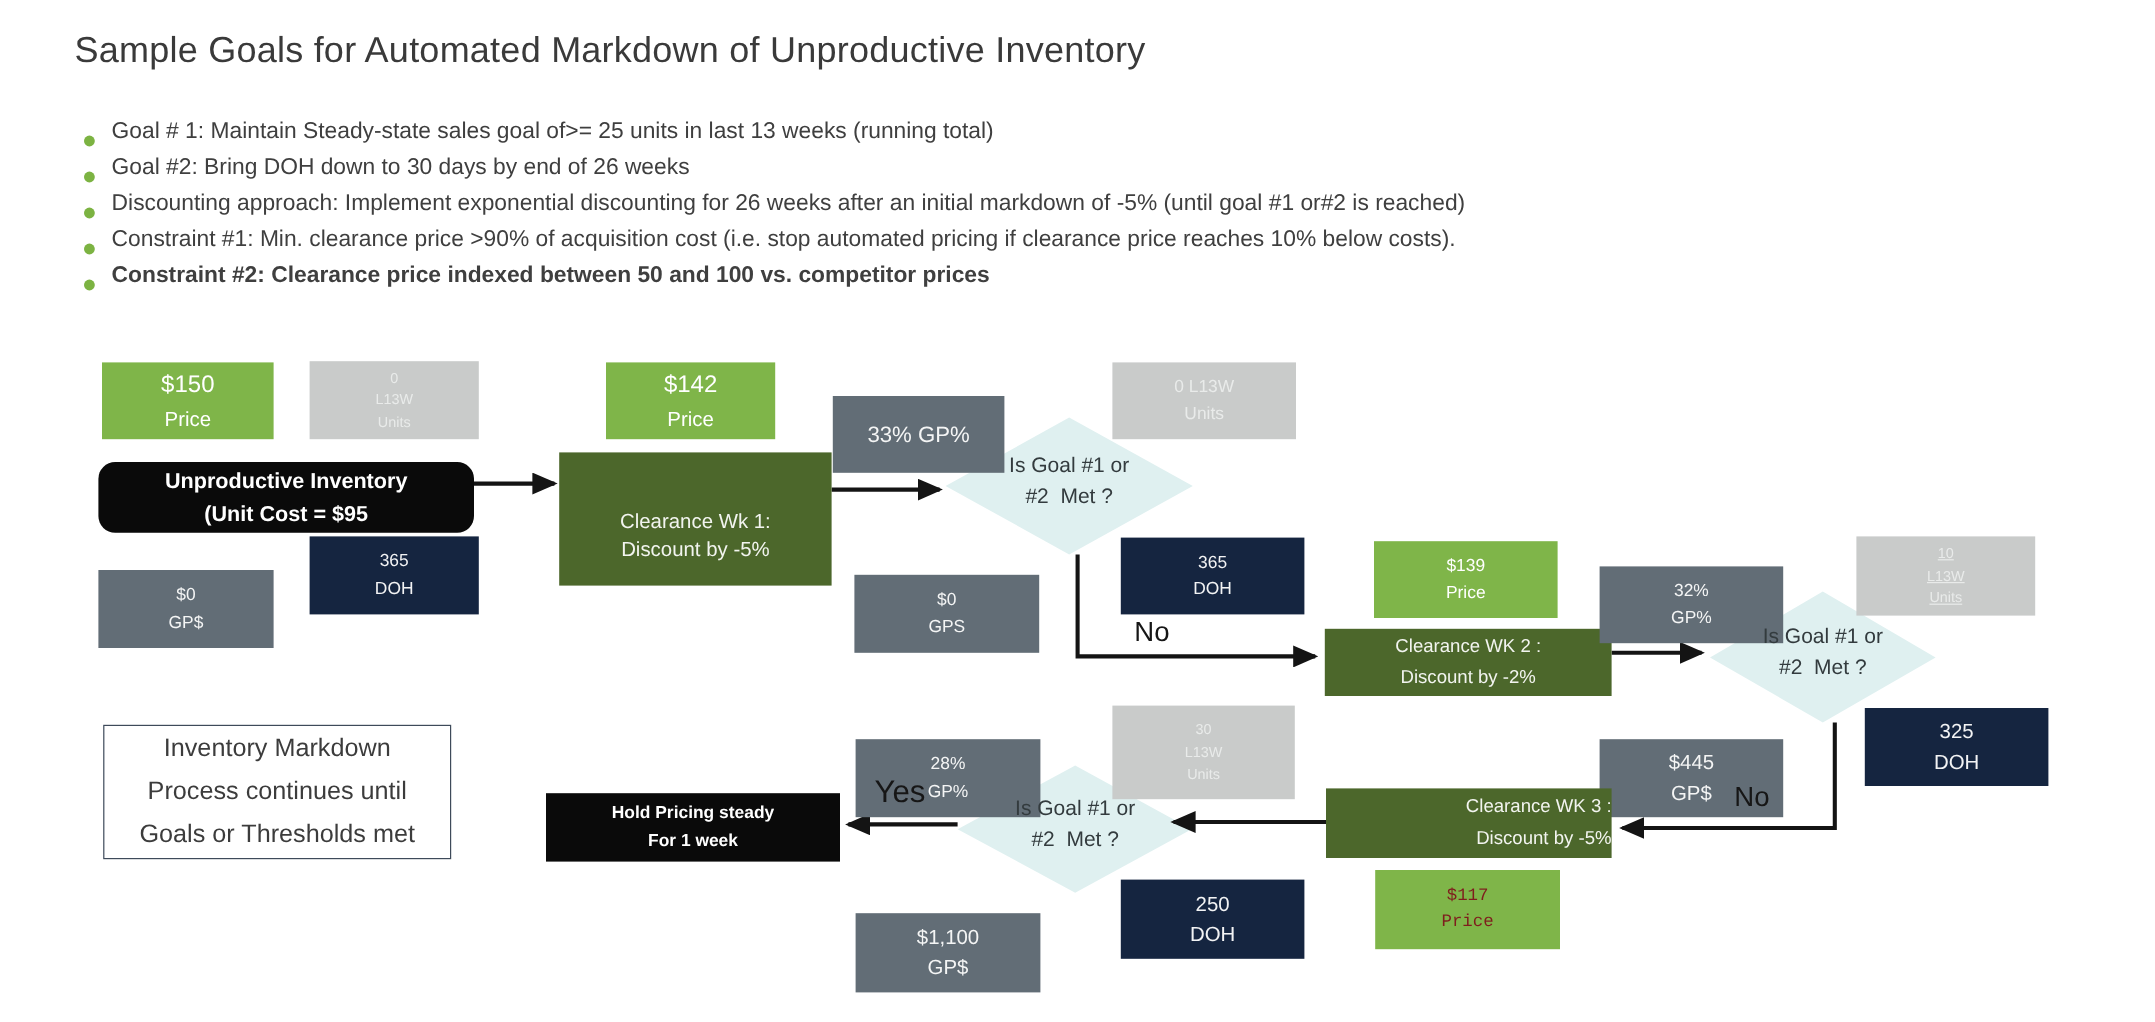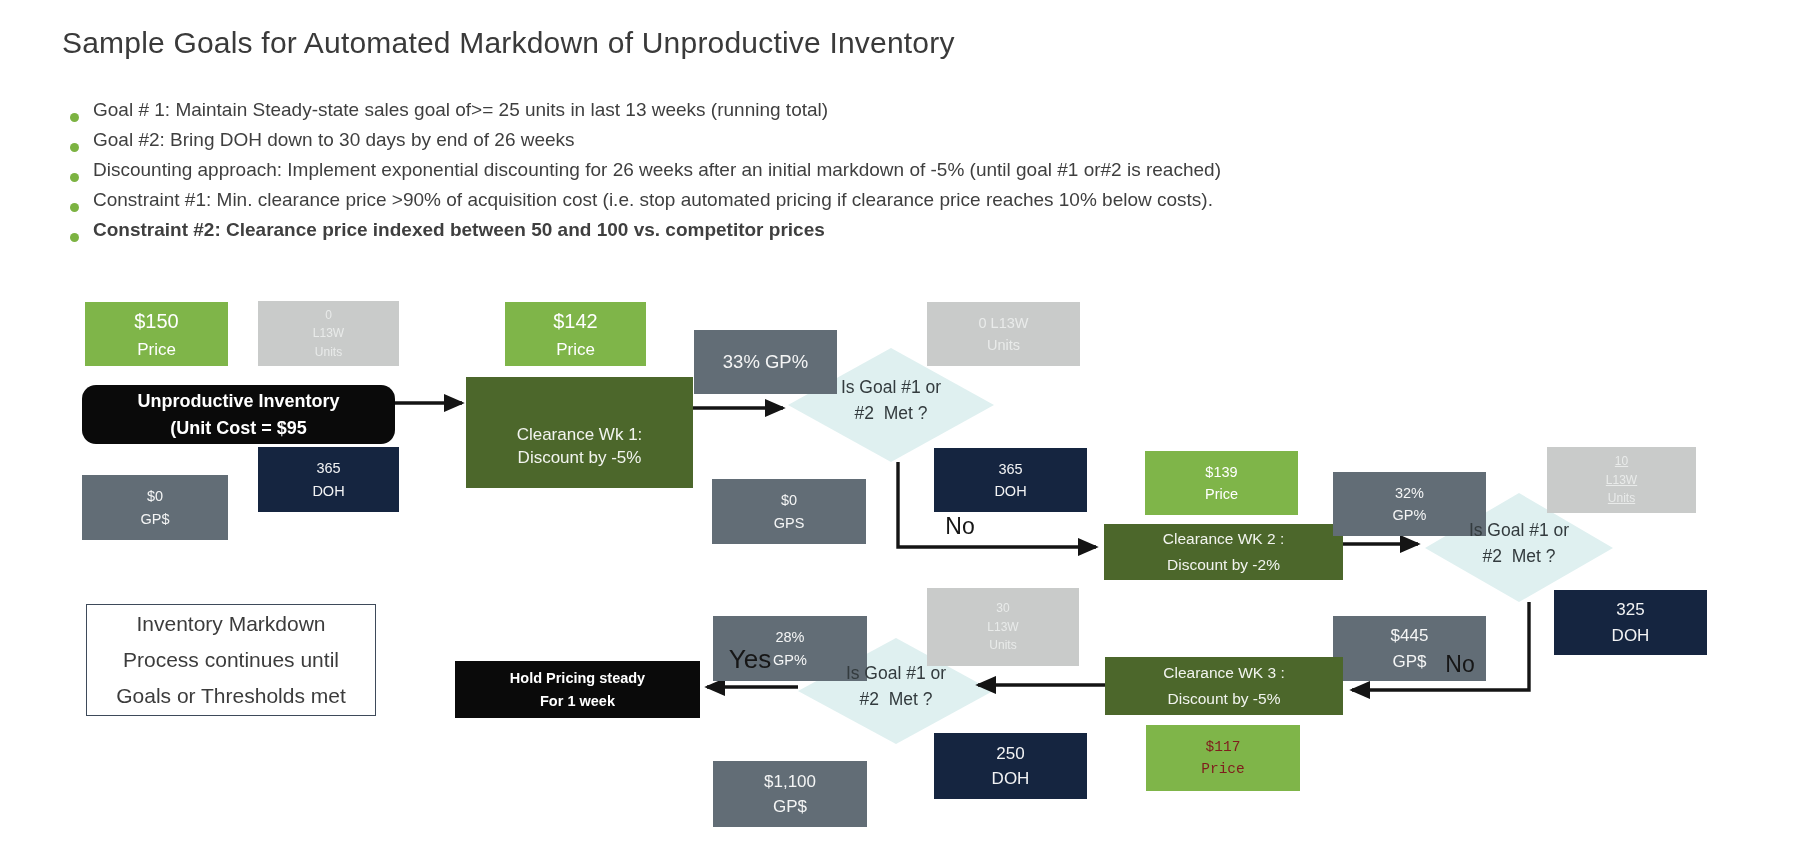--- a/index.html
+++ b/index.html
@@ -168,21 +168,21 @@
   <div class="abs box slate" style="left:1333px;top:588px;width:153px;height:65px;">
     <span class="v">$445</span>
     <span class="v">GP$</span>
   </div>
   <div class="abs box navy" style="left:1554px;top:590px;width:153px;height:65px;">
     <span class="v">325</span>
     <span class="v">DOH</span>
   </div>
   <div class="abs edge-label" style="left:1430px;top:651px;width:60px;font-size:23px;">No</div>
 
-  <div class="abs box olive wk23" style="left:1105px;top:657px;width:238px;height:58px;">
+  <div class="abs box olive wk23" style="left:1105px;top:657px;width:238px;height:58px;align-items:flex-end;">
     <span>Clearance WK 3 :</span>
     <span>Discount by -5%</span>
   </div>
   <div class="abs box lightgray" style="left:927px;top:588px;width:152px;height:78px;">
     <span class="s-small">30</span>
     <span class="s-small">L13W</span>
     <span class="s-small">Units</span>
   </div>
   <div class="abs box slate" style="left:713px;top:588px;width:154px;height:65px;">
     <span class="s-mid">28%</span>

